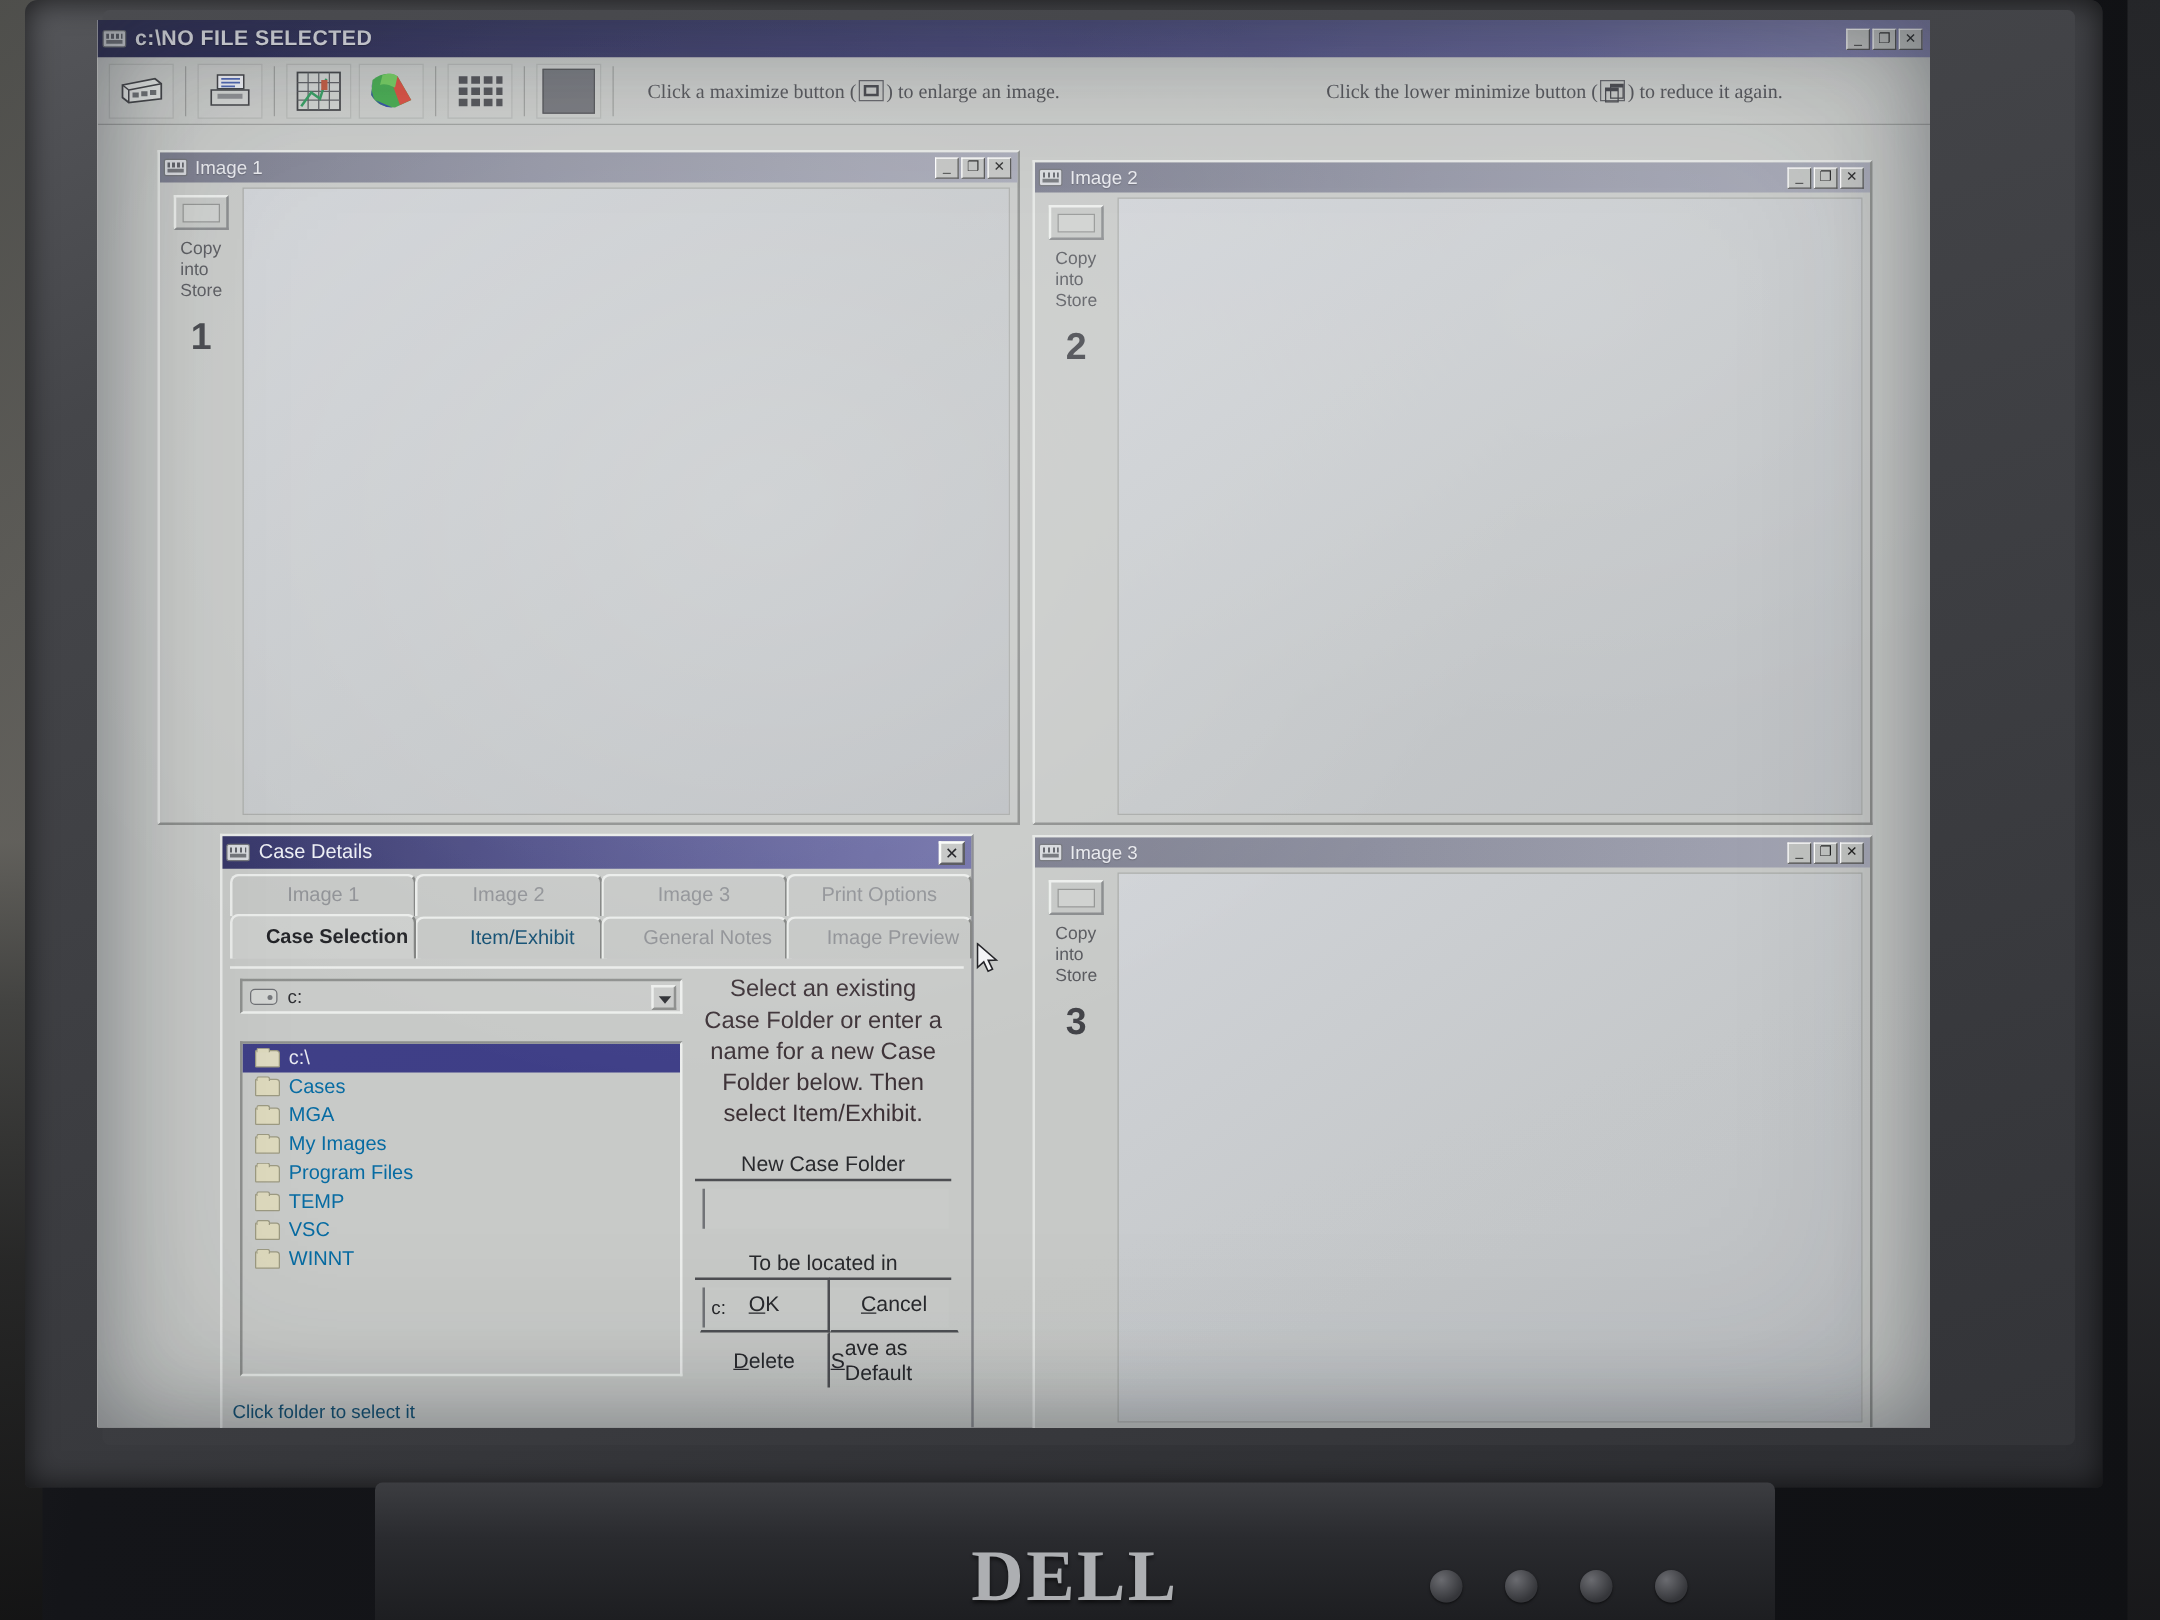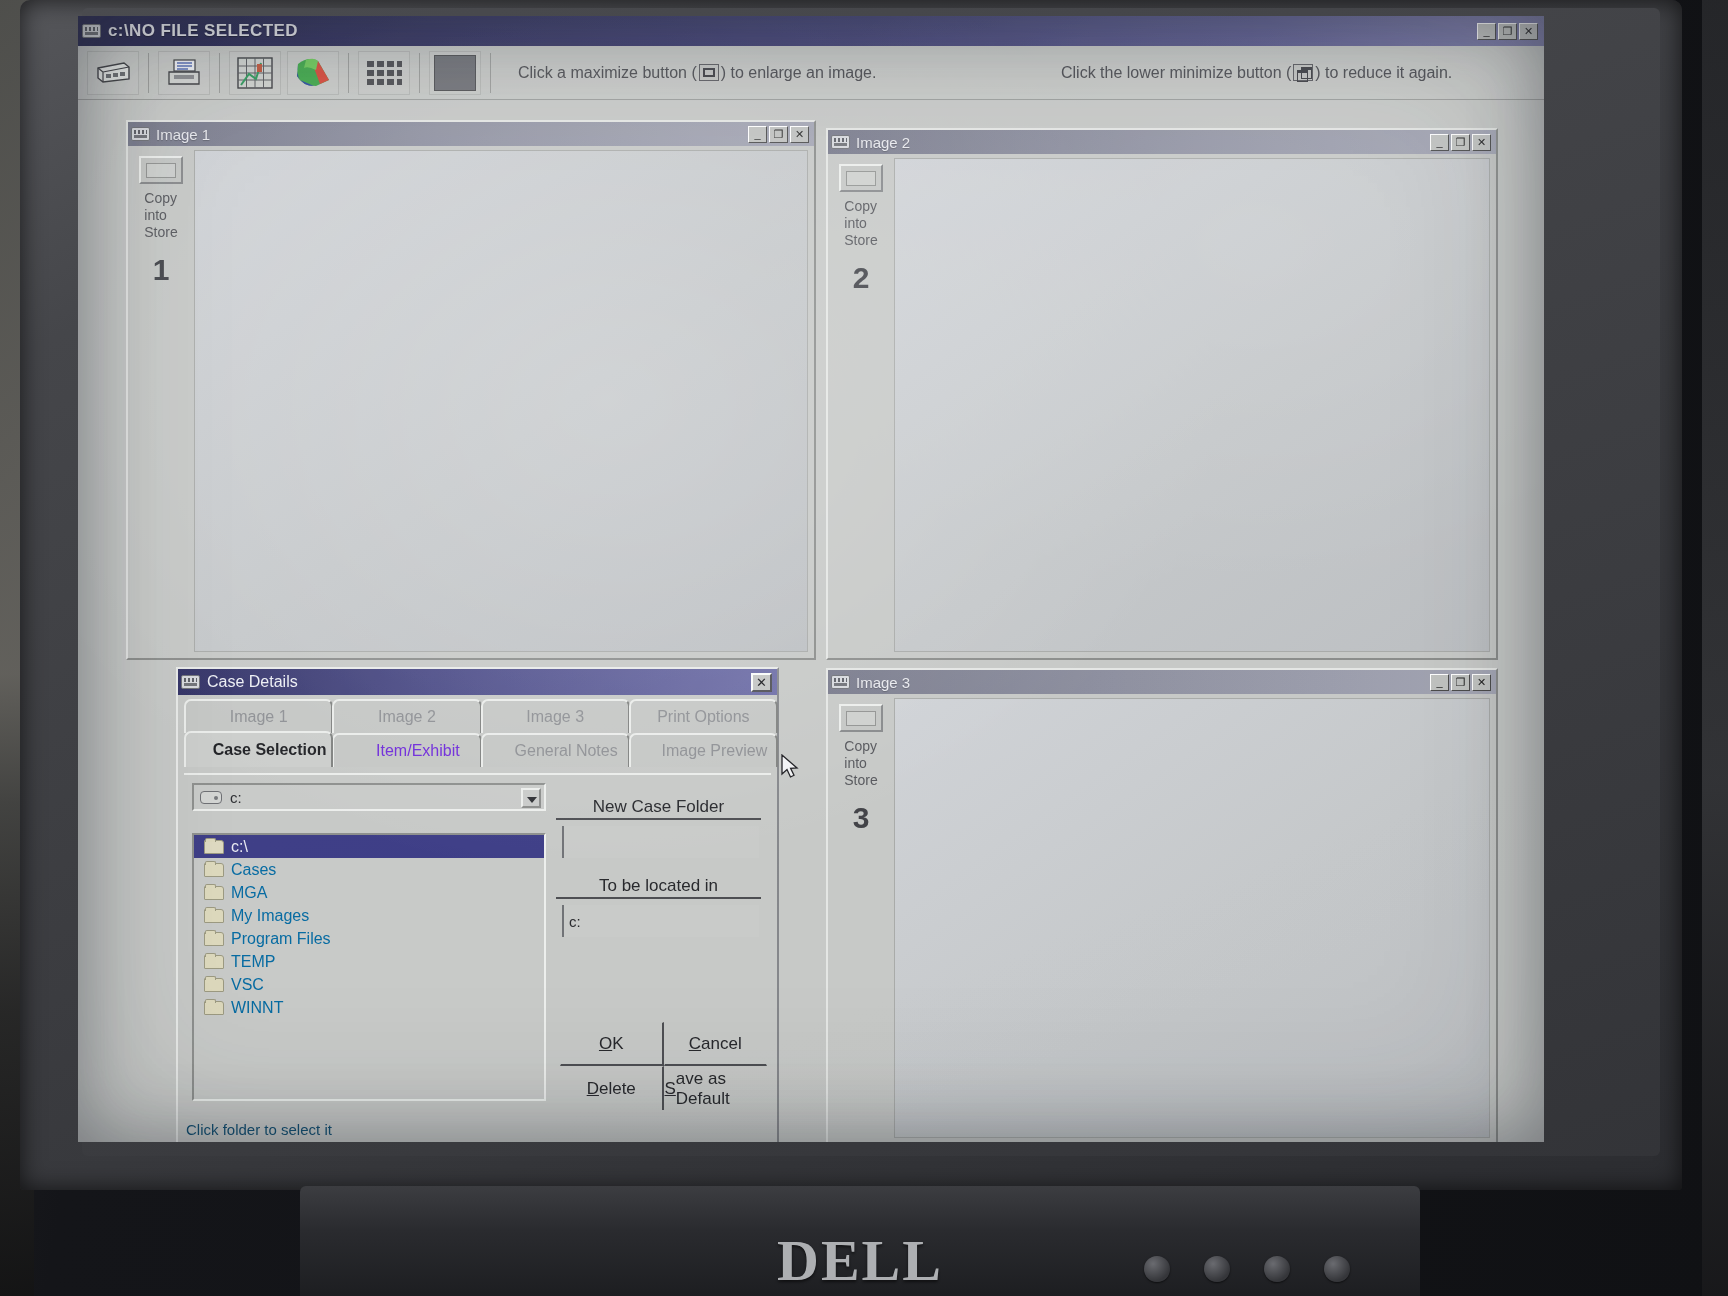--- a/index.html
+++ b/index.html
@@ -122,20 +122,21 @@
     font-size: 11px; line-height: 14px; text-align: center; color: #1e1e1e;
     font-family: "Liberation Sans", sans-serif;
   }
 
   
   #toolbar {
     height: 54px; background: #c6c8c6;
     border-bottom: 1px solid #9a9c9a;
     display: flex; align-items: center; padding: 0 6px;
     position: relative;
+    font-family: Liberation Serif, serif;
   }
   .tbtn {
     width: 52px; height: 44px; margin: 0 3px;
     background: #c8cac8;
     border: 1px solid #b4b6b4;
     display: flex; align-items: center; justify-content: center;
   }
   .tsep { width: 1px; height: 40px; background: #9a9c9a; margin: 0 6px; }
   .hint {
     position: absolute; font-size: 16px; color: #4a4b50; white-space: nowrap;
@@ -224,21 +225,21 @@
     display: flex; align-items: center; justify-content: center;
     font-size: 16px; color: #8d8f93;
     position: relative;
   }
   .tabrow.row1 .tab { width: 170px; }
   .tabrow.row2 .tab { width: 170px; padding-left: 22px; }
   .tab.active {
     background: #cbcdcb; color: #1d1e22; font-weight: bold;
     height: 36px; margin-top: -2px; z-index: 3;
   }
-  .tab.enabled { color: #6d28d9; }
+  .tab.enabled { color: #0c4a6e; }
   #tabs-wrap { padding-top: 4px; }
   #tab-body {
     position: absolute; left: 6px; right: 6px; top: 104px; bottom: 28px;
     background: #c6c8c6;
     border-top: 2px solid #eaecea;
     display: flex;
   }
   .left-pane { width: 368px; flex: 0 0 368px; padding: 8px 6px 0 8px; }
   .combo {
     height: 28px; background: #c8cac8;
@@ -583,20 +584,21 @@
                   <span>VSC</span>
                 </div>
                 <div class="tree-item">
                   <span class="folder-ico"></span>
                   <span>WINNT</span>
                 </div>
               </div>
             </div>
 
             <div class="right-pane">
+              <div class="instruct">Select an existing Case Folder or enter a name for a new Case Folder below. Then select Item/Exhibit.</div>
 
               <div class="fieldlabel">New Case Folder</div>
               <div class="fieldline"></div>
               <div class="textfield"></div>
 
               <div class="fieldlabel">To be located in</div>
               <div class="fieldline"></div>
               <div class="textfield">c:</div>
 
               <div class="btngrid">

